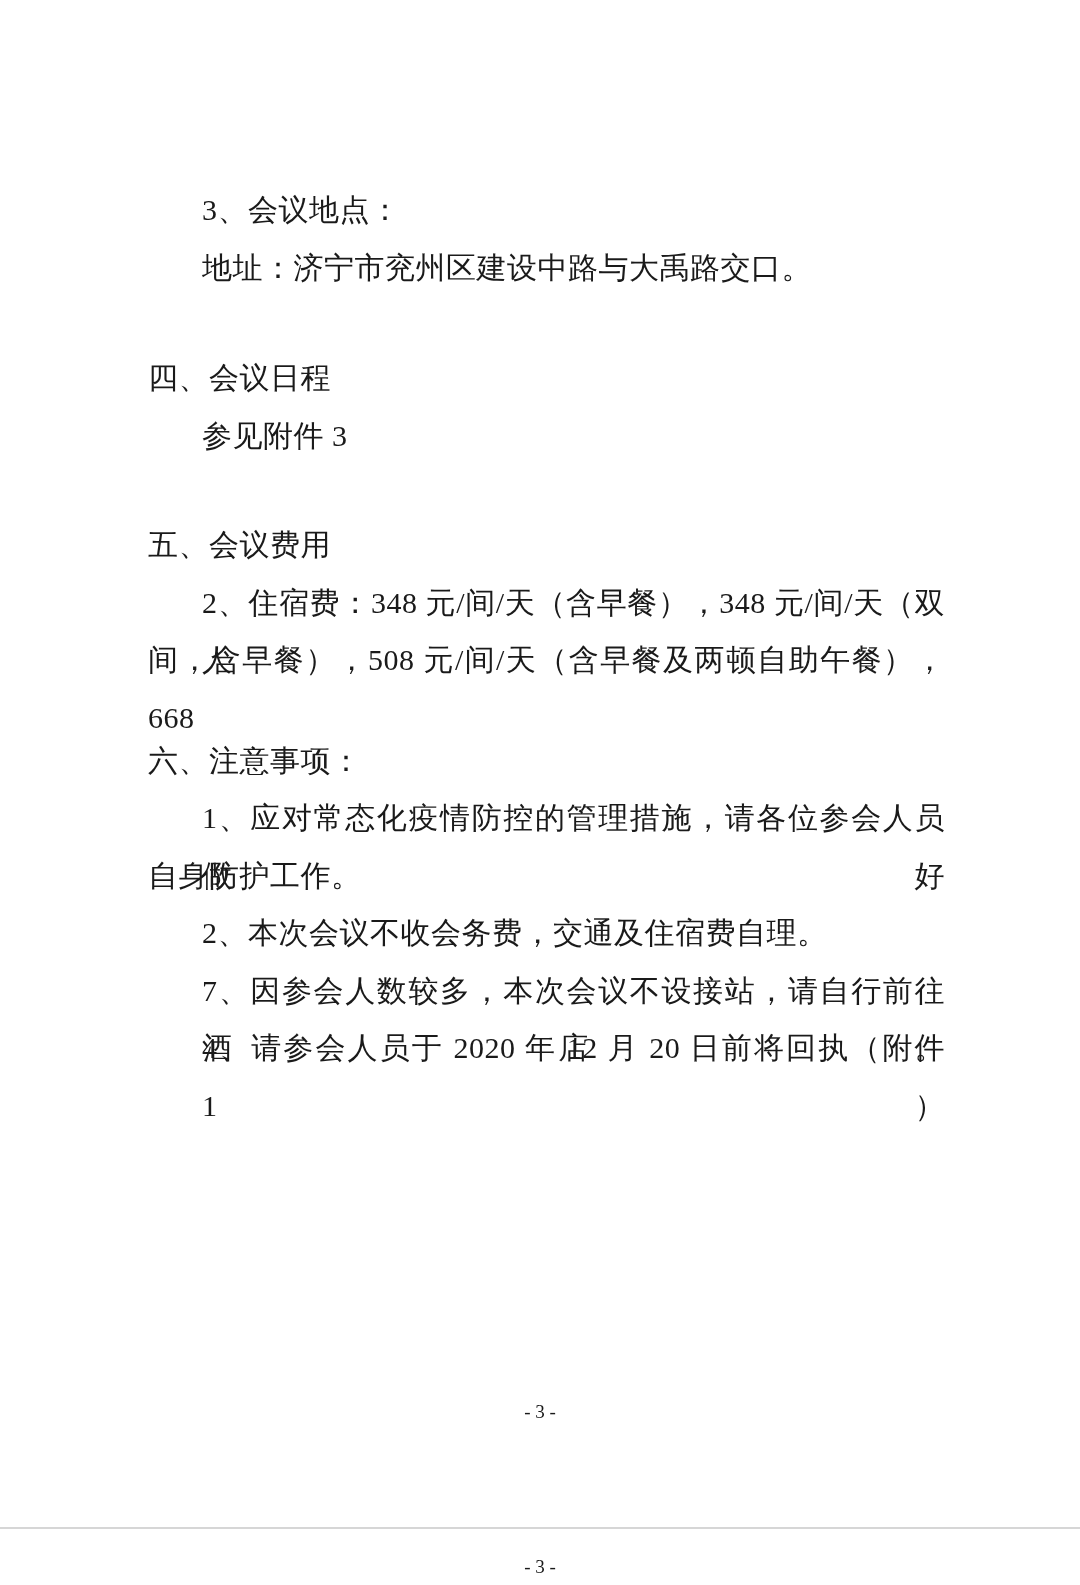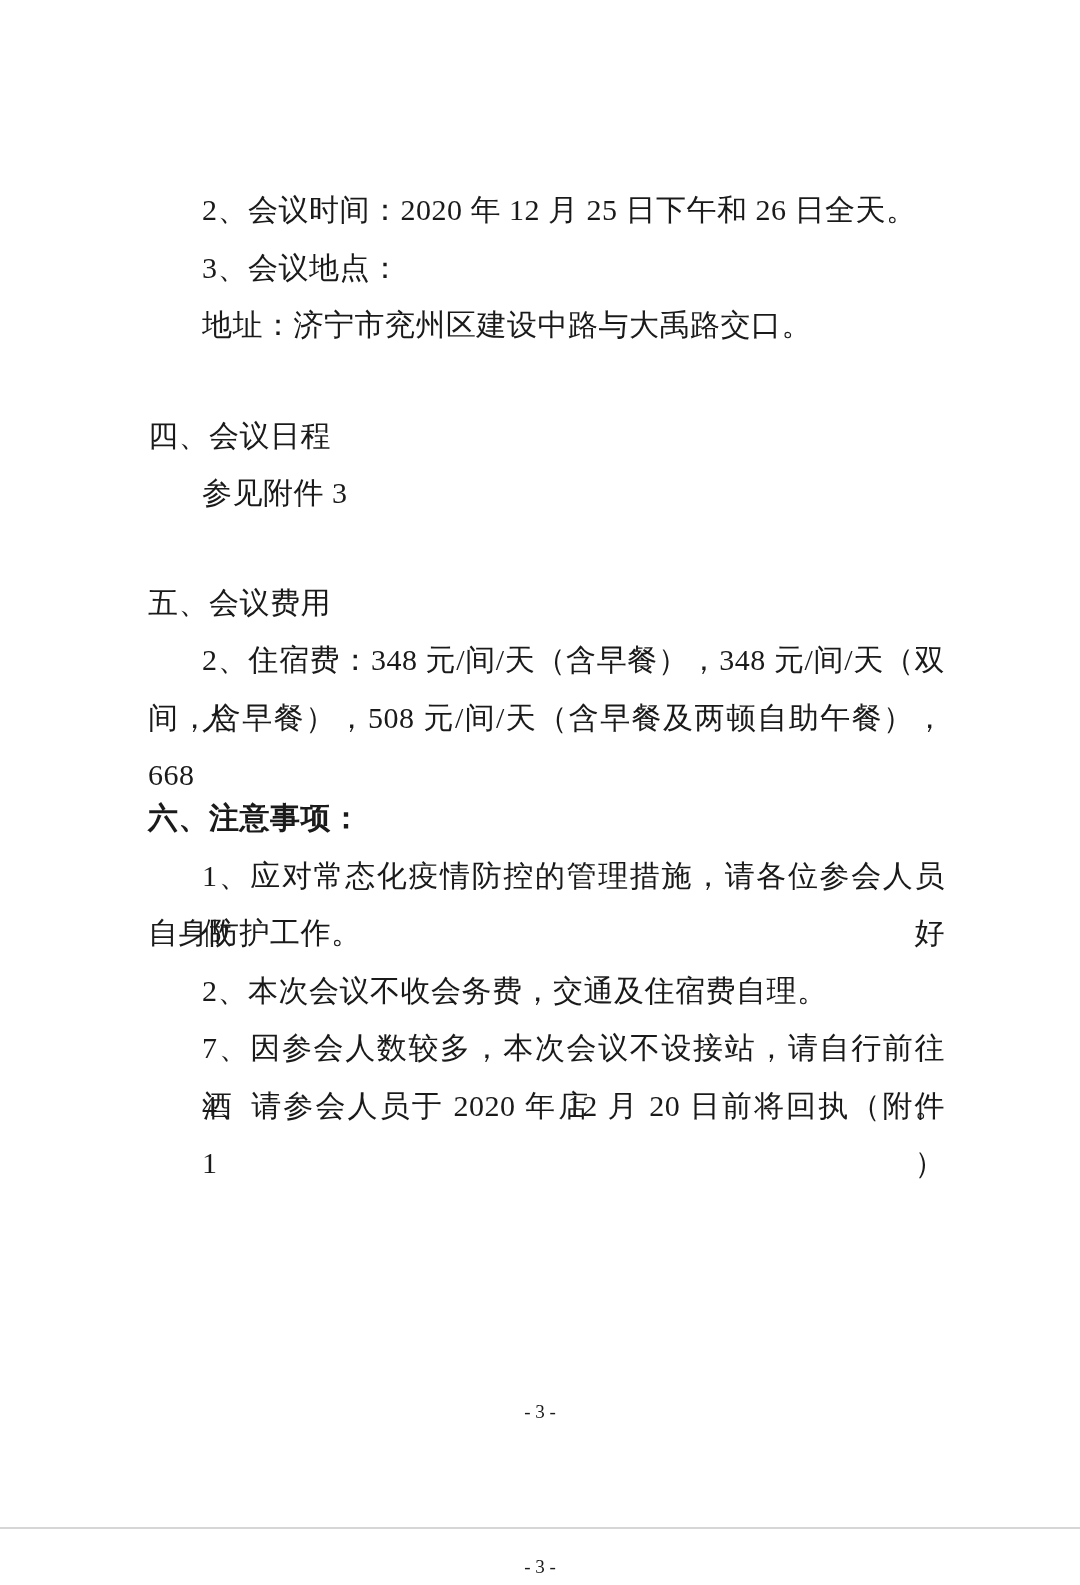--- a/index.html
+++ b/index.html
@@ -35,21 +35,21 @@
     letter-spacing: 0.5px;
   }
   .indent { padding-left: 54px; }
   .fill {
     white-space: normal;
     text-align: justify;
     text-align-last: justify;
   }
   .gap-l { margin-top: 53px; font-family: Liberation Serif, serif; }
   .gap-m { margin-top: 52px; }
-  .gap-s { margin-top: 43px; font-weight: bold; }
+  .gap-s { margin-top: 43px; }
   .page-number {
     position: absolute;
     left: 0;
     width: 1080px;
     text-align: center;
     font-size: 19px;
     line-height: 24px;
     color: #1a1a1a;
   }
   .page-number.inner { top: 1400px; }
@@ -62,21 +62,20 @@
     height: 2px;
     background: #d6d6d6;
   }
 </style>
 </head>
 <body>
 
 <div class="page">
 
   <div class="body-text">
-    <div class="line indent">2、会议时间：2020 年 12 月 25 日下午和 26 日全天。</div>
     <div class="line indent">3、会议地点：</div>
     <div class="line indent">地址：济宁市兖州区建设中路与大禹路交口。</div>
     <div class="line gap-l">四、会议日程</div>
     <div class="line indent">参见附件 3</div>
     <div class="line gap-m">五、会议费用</div>
     <div class="line indent fill">2、住宿费：348 元/间/天（含早餐），348 元/间/天（双人</div>
     <div class="line fill">间，含早餐），508 元/间/天（含早餐及两顿自助午餐），668</div>
     <div class="line gap-s">六、注意事项：</div>
     <div class="line indent fill">1、应对常态化疫情防控的管理措施，请各位参会人员做好</div>
     <div class="line">自身防护工作。</div>

